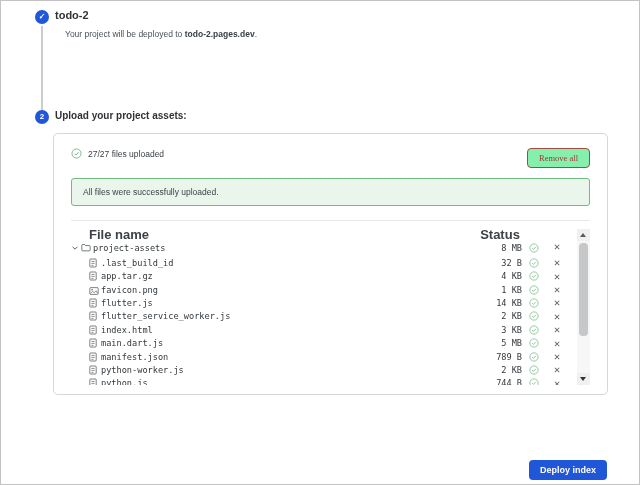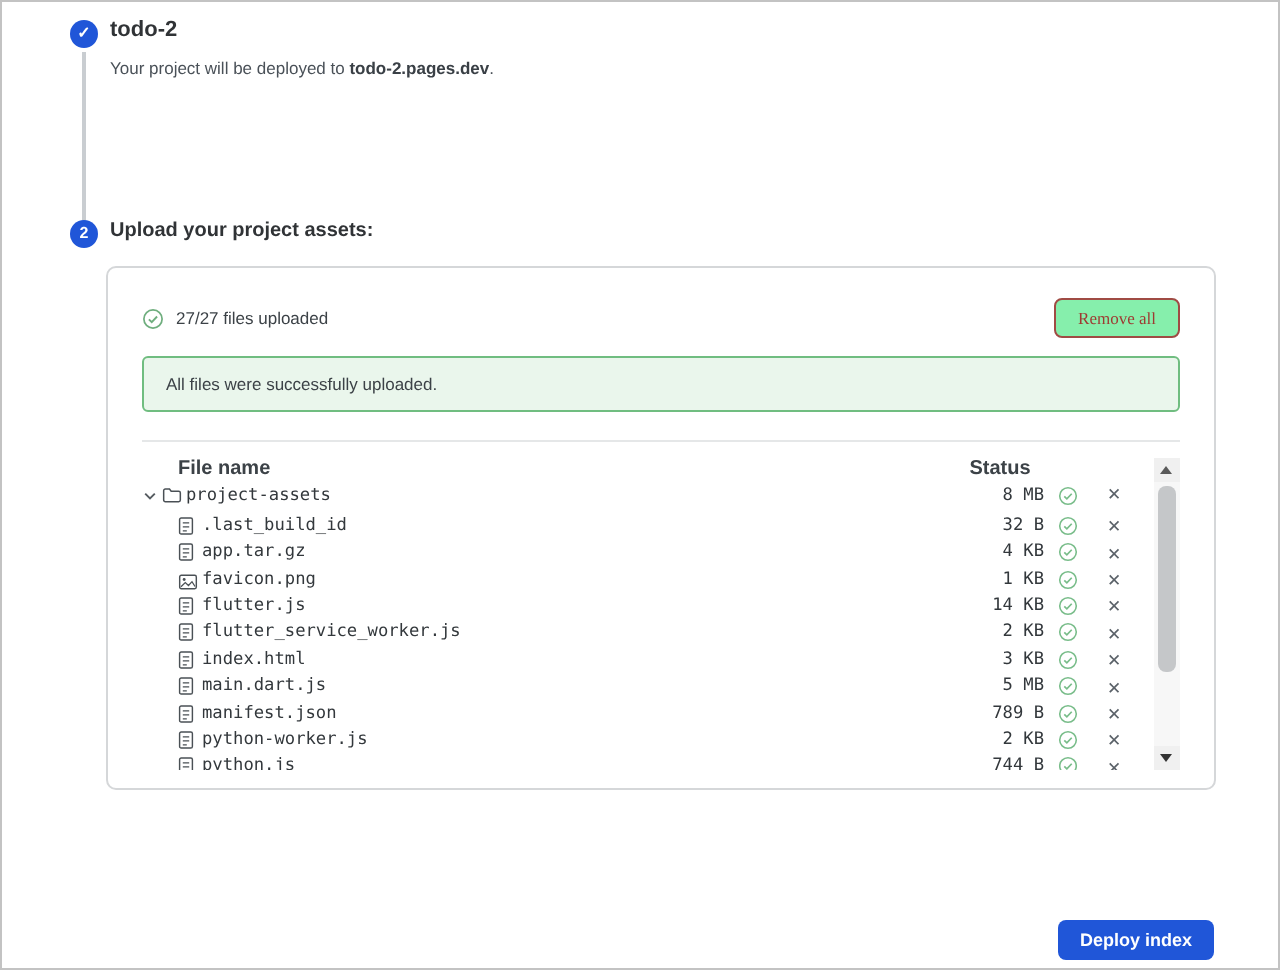--- a/index.html
+++ b/index.html
@@ -16,46 +16,46 @@
   
   .timeline-line { position:absolute; left:40px; top:25px; width:1.5px; height:85px; background:#c9cdd1; }
   .step-marker {
     position:absolute; width:14px; height:14px; border-radius:50%;
     background:#2056d8; color:#fff; display:flex; align-items:center; justify-content:center;
     font-size:8px; font-weight:bold; line-height:1;
   }
   #step1-marker { left:34px; top:9px; }
   #step2-marker { left:34px; top:109px; }
   .step1-title { position:absolute; left:54px; top:8px; font-size:11px; font-weight:bold; }
-  .step1-desc  { position:absolute; left:54px; top:28px; font-size:8.5px; color:#4a5158; }
+  .step1-desc  { position:absolute; left:64px; top:28px; font-size:8.5px; color:#4a5158; }
   .step1-desc b { color:#3a4046; }
   .step2-title { position:absolute; left:54px; top:109px; font-size:10px; font-weight:bold; }
 
   
   .upload-card {
     position:absolute; left:52px; top:132px; width:555px; height:262px;
     background:#fff; border:1px solid #d5d7d9; border-radius:5px;
     padding:14px 17px 0 17px;
   }
-  .summary-row { display:flex; align-items:center; justify-content:space-between; height:22px; }
+  .summary-row { display:flex; align-items:flex-start; justify-content:space-between; height:22px; }
   .summary-left { display:flex; align-items:center; gap:6px; font-size:8.5px; color:#3c4247; }
   .remove-all-btn {
     background:#86efac; border:1px solid #a04b44; color:#9e3a32; border-radius:4px;
     font-size:8.5px; font-family:Liberation Serif, serif; padding:4px 11px; cursor:pointer;
   }
   .success-banner {
     margin-top:8px; background:#eaf6ec; border:1px solid #70bd80; border-radius:3px;
     padding:8px 11px; font-size:8.5px; color:#3c4247;
   }
   .table-divider { margin-top:14px; border-top:1px solid #e5e7e8; }
 
   
   .file-table { position:relative; margin-top:6px; height:158px; overflow:hidden; }
   .table-scroll-inner { padding-right:22px; }
-  .table-header { display:flex; align-items:center; height:14px; font-size:10px; font-weight:bold; color:#3c4247; }
+  .table-header { display:flex; align-items:center; height:14px; font-size:13px; font-weight:bold; color:#3c4247; }
   .th-name { flex:1; padding-left:18px; }
   .th-status { width:44px; text-align:center; }
   .th-spacer { width:46px; }
   .file-row { display:flex; align-items:center; height:13.4px; }
   .file-row.child { padding-left:18px;align-items:flex-end; }
   .chev { width:10px; display:flex; align-items:center; cursor:pointer; }
   .ficon { width:12px; display:flex; align-items:center; }
   .fname { flex:1; font-family:"DejaVu Sans Mono", monospace; font-size:8.6px; color:#33383c; white-space:nowrap; overflow:hidden; }
   .fsize { width:42px; text-align:right; font-family:"DejaVu Sans Mono", monospace; font-size:8.6px; color:#33383c; }
   .fcheck { width:24px; display:flex; justify-content:center; align-items:center; }

